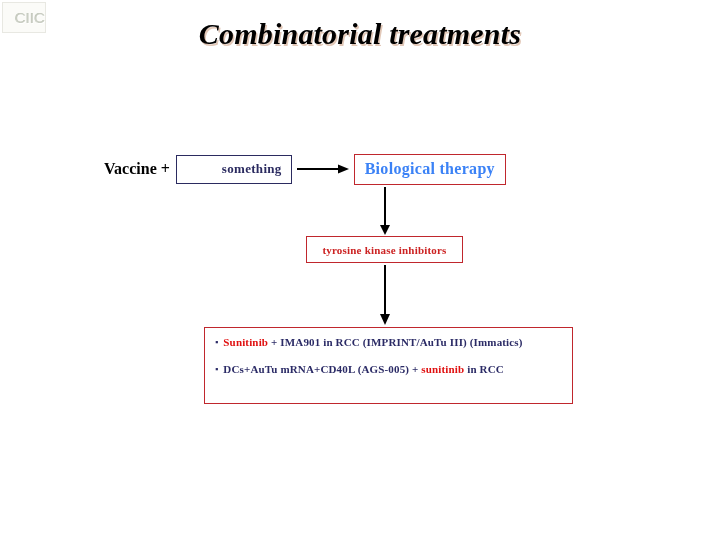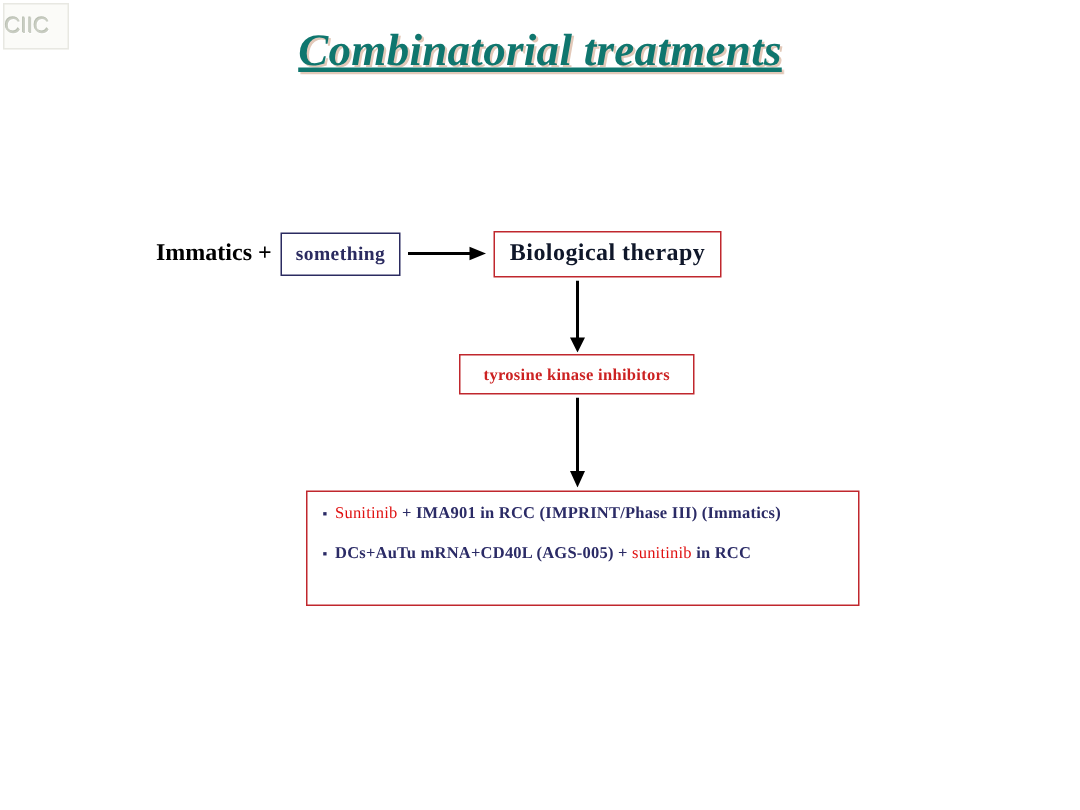--- a/index.html
+++ b/index.html
@@ -20,21 +20,21 @@
     position: absolute;
     left: 2px;
     top: 2px;
     width: 44px;
     height: 31px;
     background: #fbfbf8;
     border: 1px solid #e8e8e2;
     box-sizing: border-box;
     display: flex;
     align-items: center;
-    justify-content: flex-start;
+    justify-content: flex-end;
   }
   #logo .logo-text {
     font-family: "Liberation Sans", sans-serif;
     font-size: 15px;
     letter-spacing: 0px;
     color: #c9cdc2;
     text-shadow: 0.5px 0.5px 0 #ffffff, -0.5px -0.5px 0 #b9bfb2;
     font-weight: 400;
     line-height: 1;
     user-select: none;
@@ -44,25 +44,24 @@
   #title {
     position: absolute;
     left: 0;
     right: 0;
     top: 17px;
     text-align: center;
     font-family: "Liberation Serif", serif;
     font-weight: bold;
     font-style: italic;
     font-size: 30px;
-    color: #0f766e;
+    color: #000000;
     letter-spacing: 0.2px;
     text-shadow: 1.5px 1.5px 0px #e2c8b8;
     white-space: nowrap;
-    text-decoration: underline;
   }
 
   
   #row1 {
     position: absolute;
     left: 104px;
     top: 152px;
     height: 34px;
     display: flex;
     align-items: center;
@@ -84,20 +83,21 @@
     align-items: center;
     justify-content: center;
   }
   #something-box .box-text {
     font-family: "Liberation Serif", serif;
     font-weight: bold;
     font-size: 13px;
     color: #2b2b60;
     white-space: nowrap;
     letter-spacing: 0.3px;
+    margin-left: 36px;
   }
 
   
   #arrow-h {
     width: 54px;
     height: 14px;
     margin: 0 4px;
     display: block;
   }
 
@@ -107,21 +107,21 @@
     height: 31px;
     padding: 0 10px;
     display: flex;
     align-items: center;
     justify-content: center;
   }
   #bio-box .box-text {
     font-family: "Liberation Serif", serif;
     font-weight: bold;
     font-size: 16px;
-    color: #0f172a;
+    color: #3b82f6;
     white-space: nowrap;
     letter-spacing: 0.3px;
   }
 
   
   .arrow-v {
     position: absolute;
     width: 16px;
   }
   #arrow-v1 { left: 377px; top: 187px;  height: 48px; }
@@ -175,36 +175,36 @@
   .bullet-mark {
     color: #2b2b66;
     font-size: 9px;
     line-height: 13px;
     padding-right: 5px;
     flex: 0 0 auto;
   }
   .bullet-body { flex: 1 1 auto; }
   .drug {
     color: #E01010;
-    font-weight: normal;
+    font-weight: bold;
   }
   .line2 { display: block; }
 </style>
 </head>
 <body>
 
 <div id="logo">
   <span class="logo-text">CIIC</span>
 </div>
 
 <div id="title">Combinatorial treatments</div>
 
 <div id="row1">
 
-  <span id="vaccine-label">Immatics +</span>
+  <span id="vaccine-label">Vaccine +</span>
 
   <div id="something-box">
     <span class="box-text">something</span>
   </div>
 
   <svg id="arrow-h" viewBox="0 0 54 14" xmlns="http://www.w3.org/2000/svg">
     <line x1="1" y1="7" x2="44" y2="7" stroke="#000000" stroke-width="2"></line>
     <polygon points="42,2.5 53,7 42,11.5" fill="#000000"></polygon>
   </svg>
 
@@ -224,21 +224,21 @@
 
 <svg class="arrow-v" id="arrow-v2" viewBox="0 0 16 60" xmlns="http://www.w3.org/2000/svg" preserveAspectRatio="none">
   <line x1="8" y1="0" x2="8" y2="51" stroke="#000000" stroke-width="2"></line>
   <polygon points="3,49 13,49 8,60" fill="#000000"></polygon>
 </svg>
 
 <div id="trials-box">
 
   <div class="bullet-row">
     <span class="bullet-mark">▪</span>
-    <span class="bullet-body"><span class="drug">Sunitinib</span><span> + IMA901 in RCC (IMPRINT/Phase III) (Immatics)</span></span>
+    <span class="bullet-body"><span class="drug">Sunitinib</span><span> + IMA901 in RCC (IMPRINT/AuTu III) (Immatics)</span></span>
   </div>
 
   <div class="bullet-row">
     <span class="bullet-mark">▪</span>
     <span class="bullet-body"><span>DCs+AuTu mRNA+CD40L (AGS-005) + </span><span class="drug">sunitinib</span><span> in RCC</span></span>
   </div>
 
 </div>
 
 </body></html>

